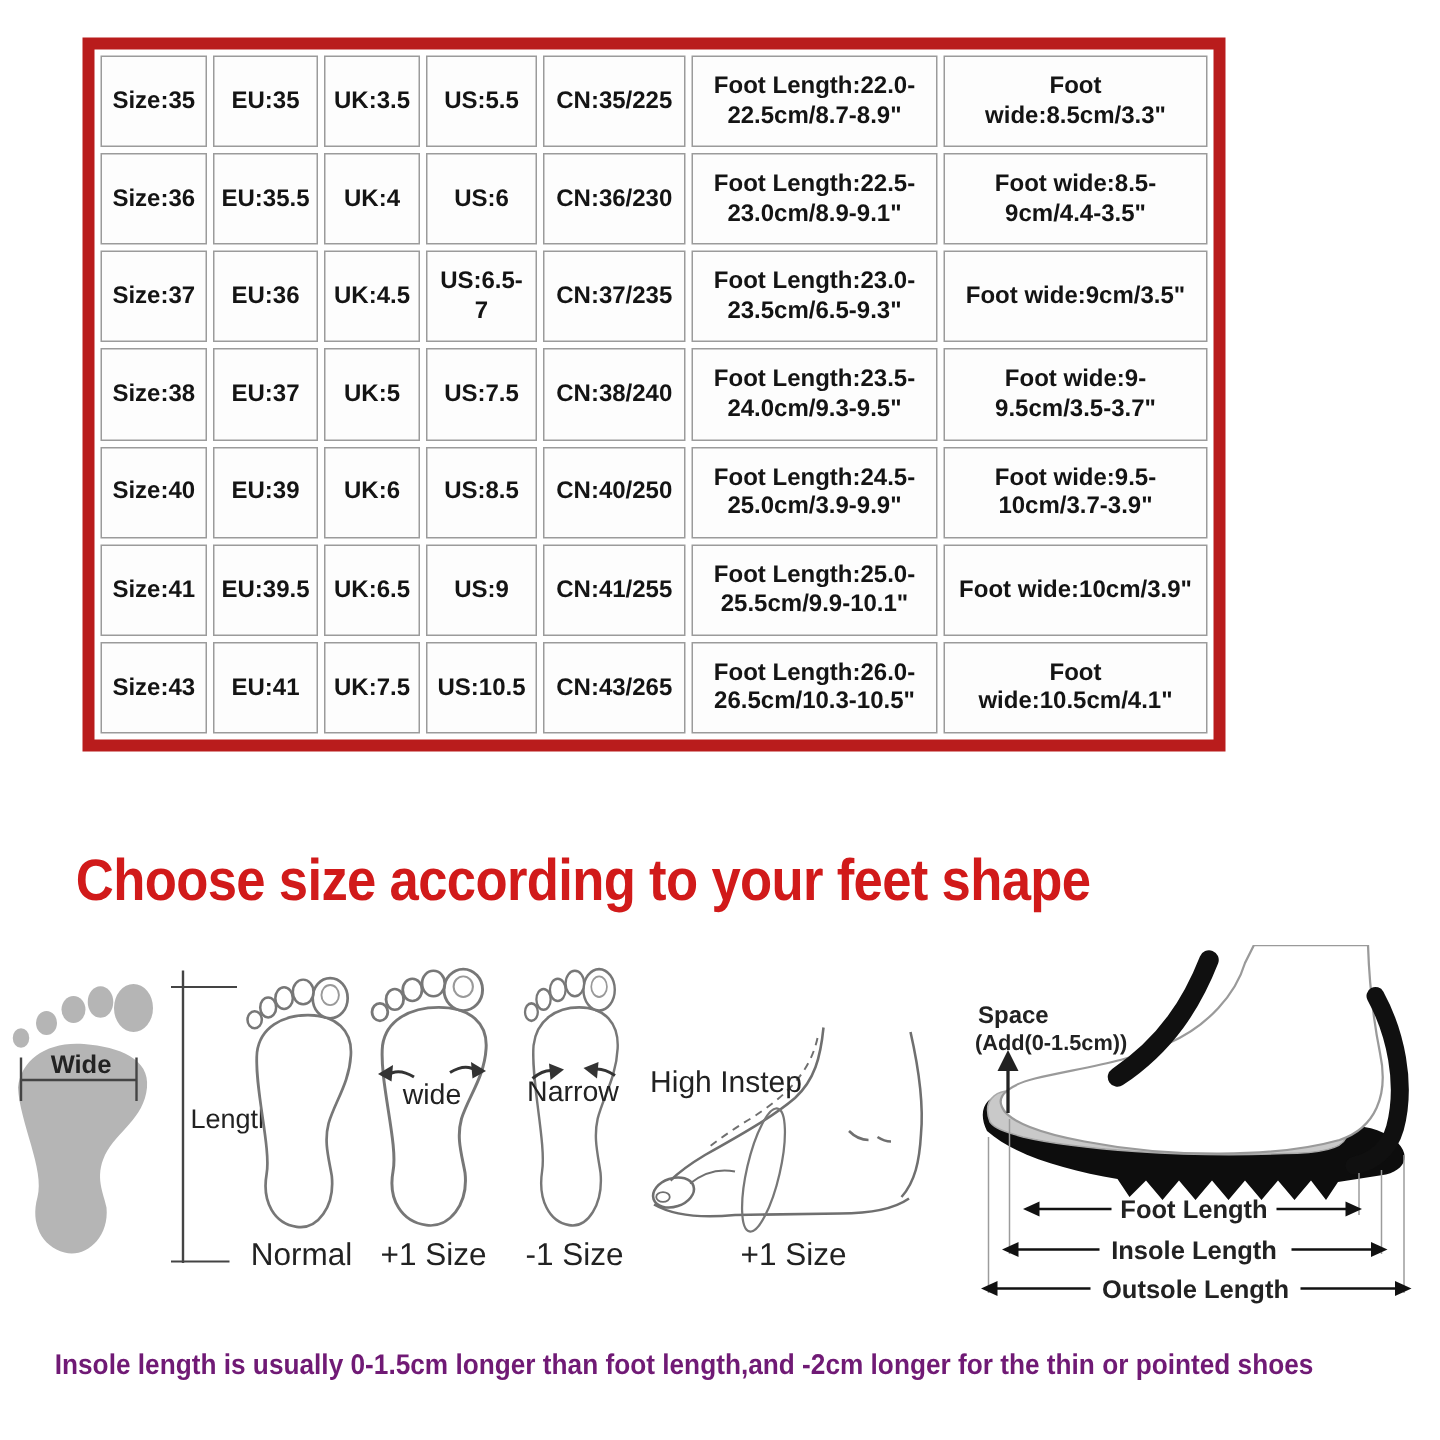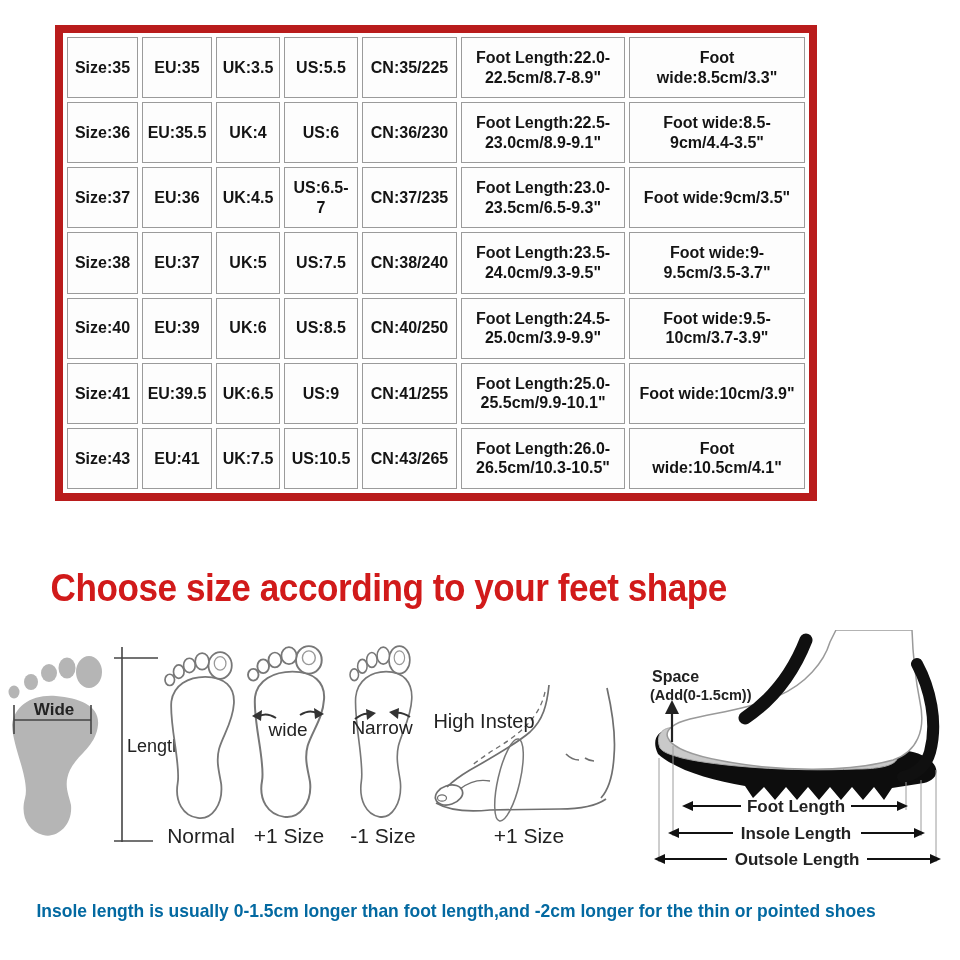--- a/index.html
+++ b/index.html
@@ -28,21 +28,21 @@
   .headline .squeeze{display:inline-block;transform:scaleX(0.90);transform-origin:center;}
   
   svg.diagram{position:absolute;left:0;top:630px;}
   svg.diagram text{font-family:"Liberation Sans","DejaVu Sans",sans-serif;fill:#222;}
   .caption{font-size:21px;fill:#1a1a1a;}
   .sketch-label{font-size:19px;fill:#222;}
   .meas-label{font-size:17px;font-weight:bold;fill:#111;}
   
   .footer-note{
     position:absolute;left:0;top:900px;width:912px;margin:0;
-    text-align:center;font-size:19px;font-weight:bold;color:#0369a1;white-space:nowrap;
+    text-align:center;font-size:19px;font-weight:bold;color:#701a75;white-space:nowrap;
   }
   .footer-note .squeeze{display:inline-block;transform:scaleX(0.92);transform-origin:center;}
 </style>
 </head>
 <body>
 
 <div class="page">
 
   <table class="size-table">
     <colgroup>

